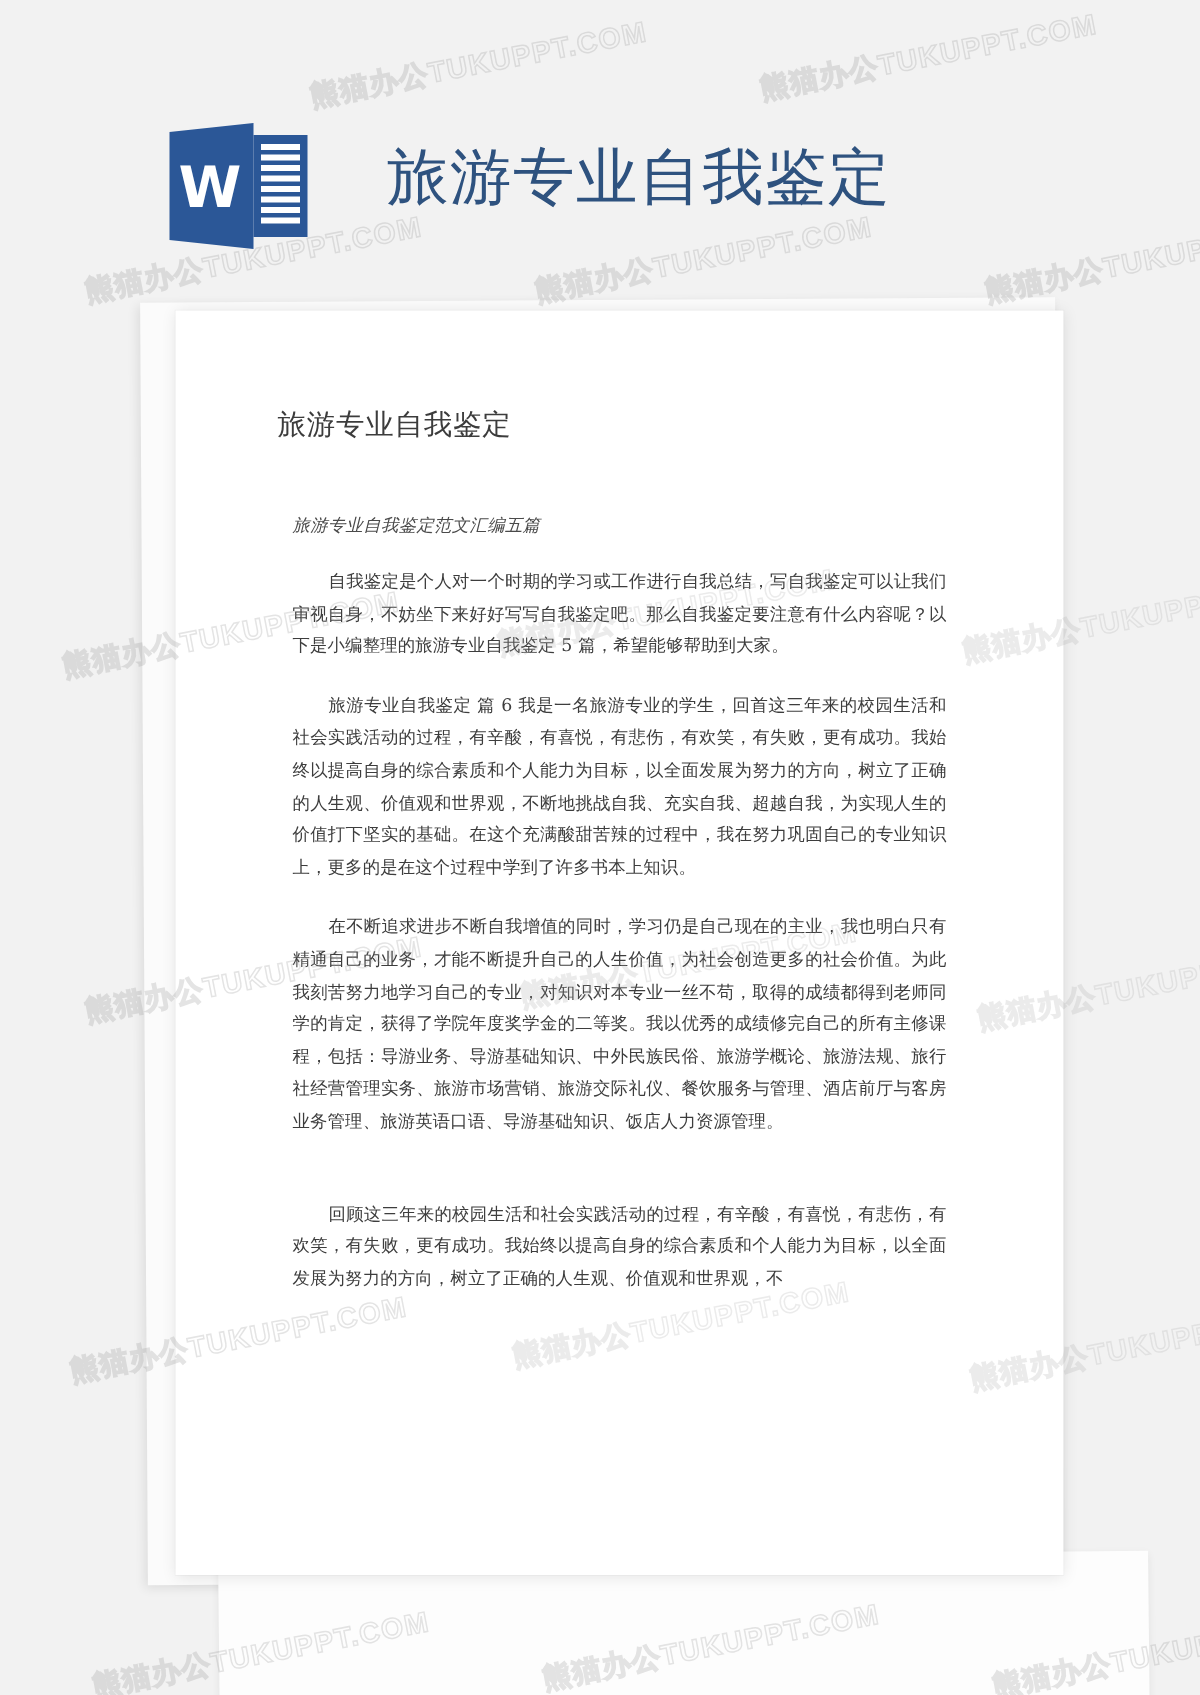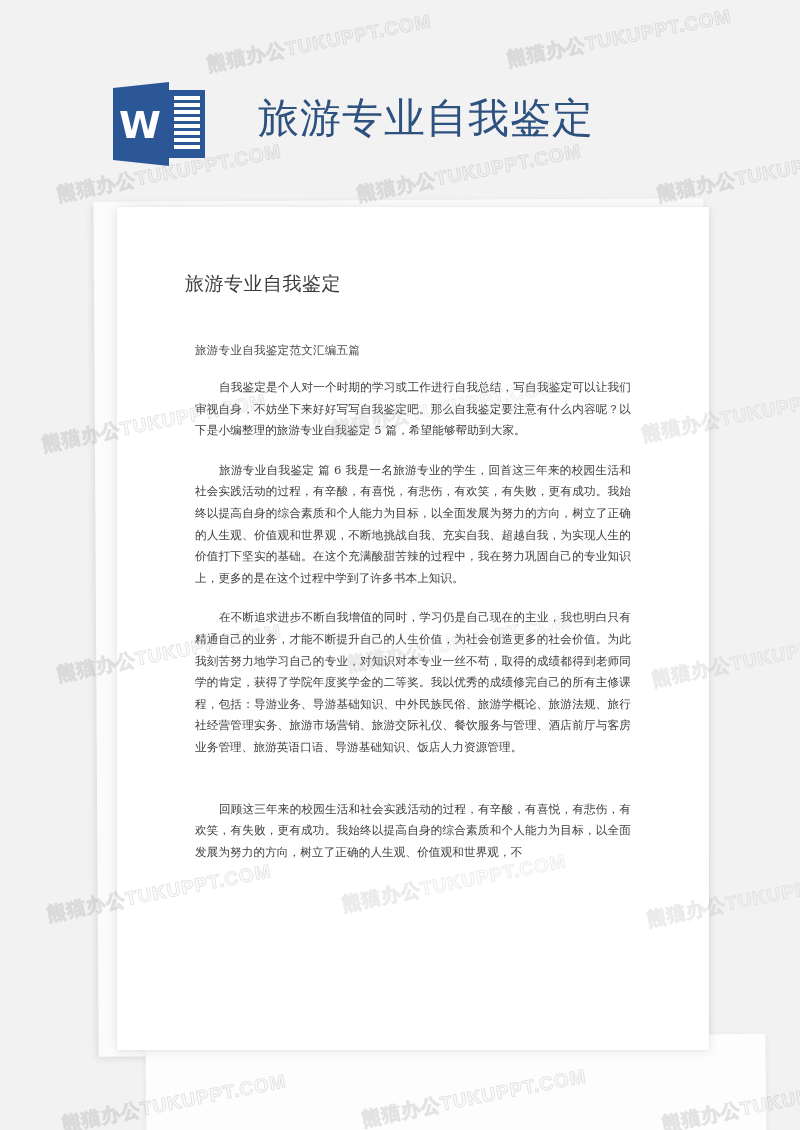--- a/index.html
+++ b/index.html
@@ -136,20 +136,21 @@
   #doc-subtitle {
     position: absolute;
     left: 78px;
     top: 134px;
     font-size: 11.5px;
     line-height: 18px;
     color: #4a4a4a;
     font-family: "DejaVu Serif", "Liberation Serif", serif;
     letter-spacing: 0.3px;
     white-space: nowrap;
+    font-style: italic;
   }
   #body-blocks {
     position: absolute;
     left: 78px;
     top: 170px;
     width: 436px;
   }
   .para {
     font-family: "DejaVu Serif", "Liberation Serif", serif;
     font-size: 11.6px;

